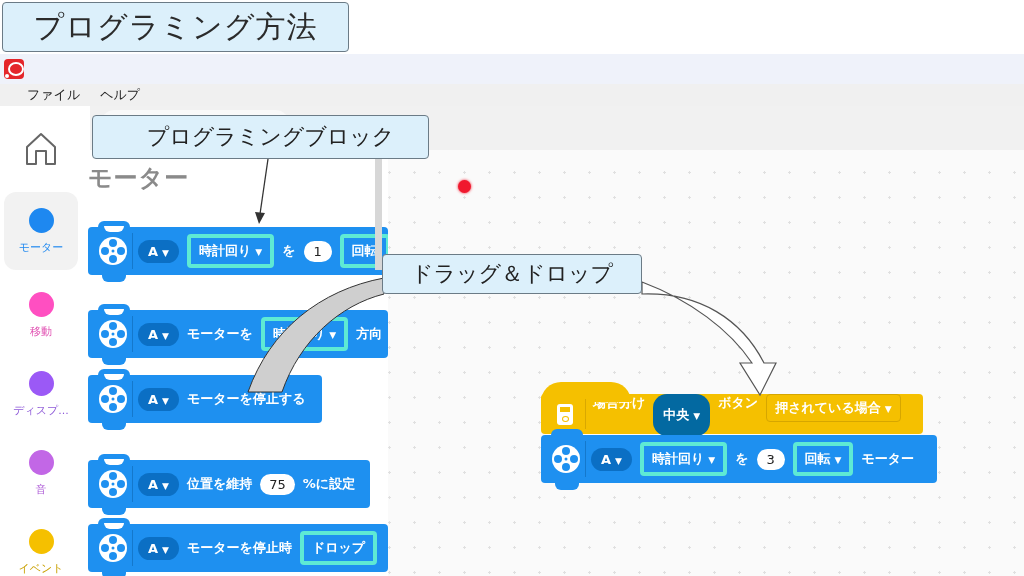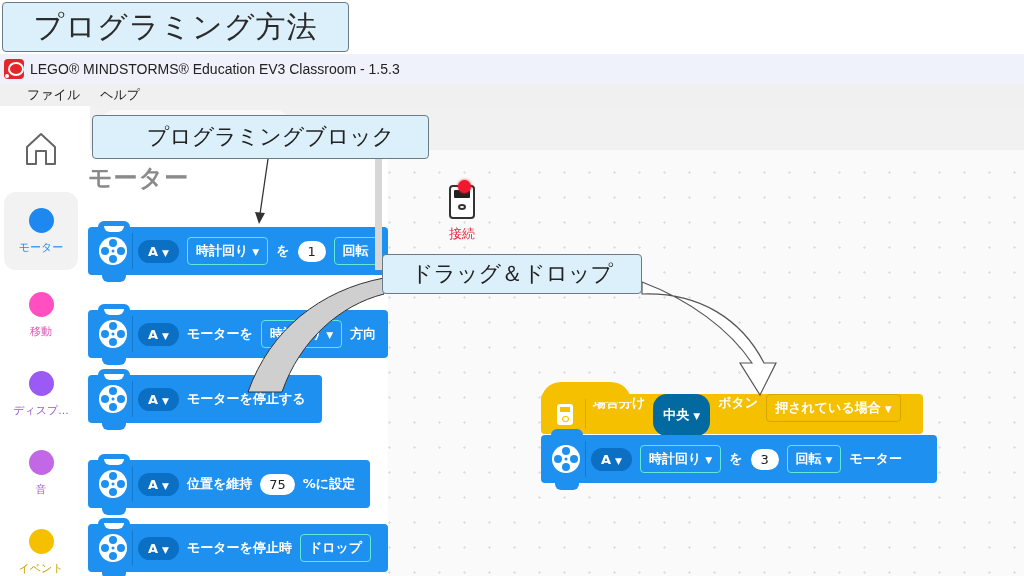--- a/index.html
+++ b/index.html
@@ -37,21 +37,21 @@
   .palette-title { position: absolute; left: 6px; top: 12px; font-size: 24px; font-weight: bold; color: #8a8a8a; letter-spacing: 1px; }
   .scrollbar { position: absolute; left: 293px; top: 0; width: 7px; height: 120px; background: #d7d7d7; }
 
   .block { position: absolute; height: 48px; background: #1e90f0; border-radius: 4px; display: flex; align-items: center; padding-left: 50px; color: #fff; font-size: 13px; font-weight: bold; white-space: nowrap; }
   .block::before { content: ""; position: absolute; left: 10px; top: -6px; width: 32px; height: 8px; background: #1e90f0; border-radius: 6px 6px 0 0; }
   .block::after { content: ""; position: absolute; left: 14px; bottom: -7px; width: 24px; height: 8px; background: #1e90f0; border-radius: 0 0 6px 6px; }
   .block .notch { position: absolute; left: 16px; top: -1px; width: 20px; height: 6px; background: #fff; border-radius: 0 0 10px 10px; z-index: 1; }
   .block .sep { position: absolute; left: 44px; top: 6px; width: 1px; height: 36px; background: #1478cc; }
   .motor-icon { position: absolute; left: 10px; top: 9px; width: 30px; height: 30px; }
   .port { background: #0b6fc4; border-radius: 14px; padding: 4px 10px; margin-right: 8px; font-size: 13px; }
-  .drop { background: #1e90f0; border: 1px solid #5eead4; border-radius: 4px; padding: 4px 8px; margin-right: 8px; }
+  .drop { background: #1e90f0; border: 4px solid #5eead4; border-radius: 4px; padding: 4px 8px; margin-right: 8px; }
   .txt { margin-right: 8px; }
   .num { background: #fff; color: #222; border-radius: 13px; padding: 3px 9px; margin-right: 8px; font-weight: normal; min-width: 28px; text-align: center; }
   .caret { font-size: 9px; margin-left: 4px; }
 
   
   .canvas { position: absolute; left: 388px; top: 150px; width: 636px; height: 426px; background-color: #fafafa; background-image: radial-gradient(#e0e0e0 1px, transparent 1.3px); background-size: 25px 25px; background-position: 14px 10px; }
 
   .connect { position: absolute; left: 440px; top: 185px; width: 44px; text-align: center; }
   .brick { width: 26px; height: 34px; border: 2px solid #333; border-radius: 4px; margin: 0 auto; position: relative; background: #fff; }
   .brick .scr { position: absolute; left: 3px; top: 3px; width: 16px; height: 8px; background: #222; border-radius: 1px; }
@@ -80,21 +80,20 @@
 </style>
 </head>
 <body>
 
 <div id="root">
 
   <div class="slide-title">プログラミング方法</div>
 
   <div class="titlebar">
     <span class="app-icon"></span>
-    <span class="title-text">LEGO® MINDSTORMS® Education EV3 Classroom - 1.5.3</span>
   </div>
 
   <div class="menubar">
     <span class="menu-item">ファイル</span>
     <span class="menu-item">ヘルプ</span>
   </div>
 
   <div class="toolbar">
     <div class="search-pill"></div>
   </div>
@@ -210,27 +209,20 @@
       <span class="port"><span>A</span><span class="caret">▼</span></span>
       <span class="txt">モーターを停止時</span>
       <span class="drop">ドロップ</span>
     </div>
 
     <div class="scrollbar"></div>
   </div>
 
   <div class="canvas"></div>
 
-  <div class="connect">
-    <div class="brick">
-        <span class="scr"></span>
-        <span class="btn"></span>
-      </div>
-    <div class="connect-lbl">接続</div>
-  </div>
   <div class="red-dot"></div>
 
   <div class="ifblock">
     <span class="brick-y"></span>
     <span class="sep"></span>
     <span class="txt">場合分け</span>
     <span class="ydrop"><span>中央</span><span class="caret">▼</span></span>
     <span class="txt">ボタン</span>
     <span class="ydrop2"><span>押されている場合</span><span class="caret">▼</span></span>
   </div>

